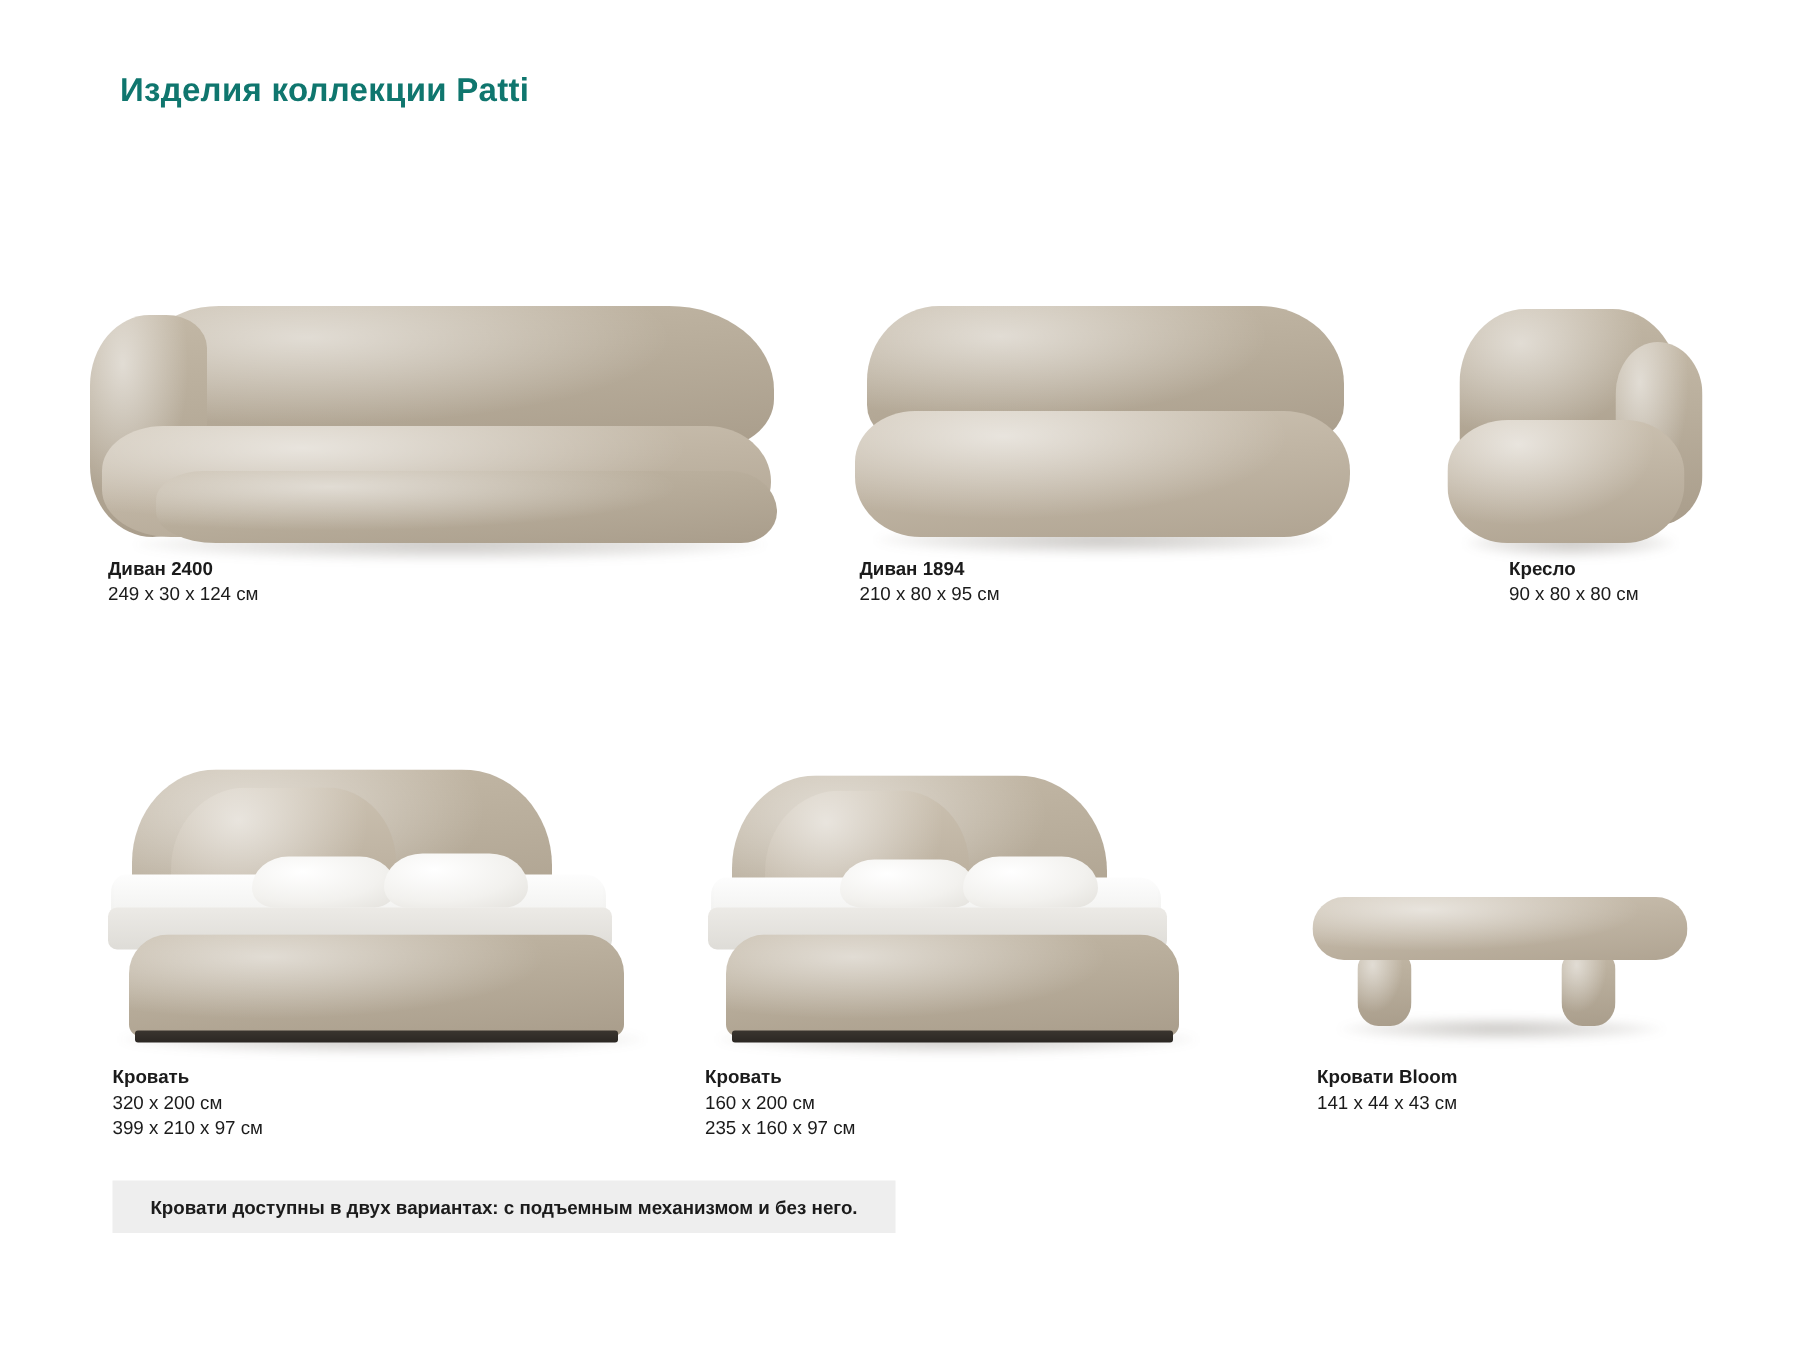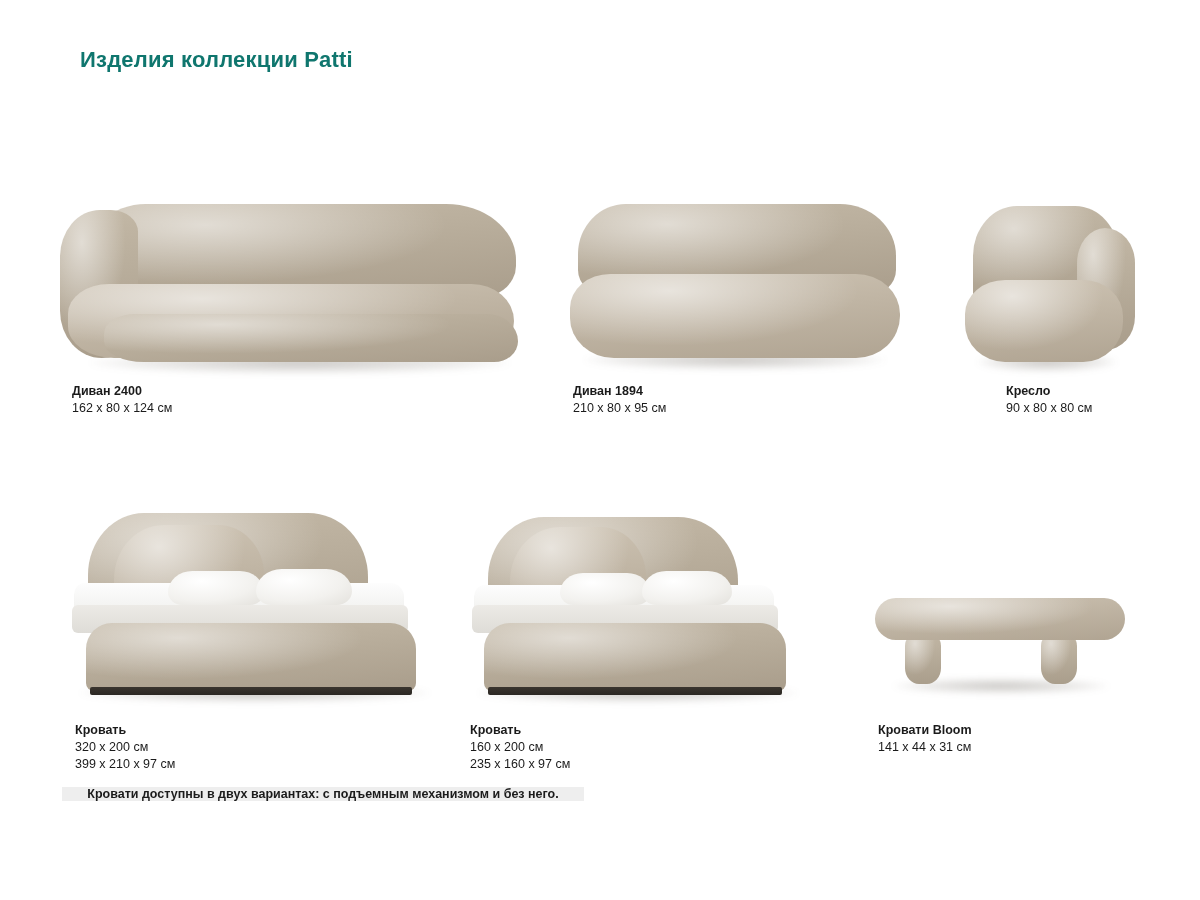--- a/index.html
+++ b/index.html
@@ -32,21 +32,21 @@
     letter-spacing: 0.2px;
     color: #0f766e;
     margin-left: 20px;
   }
 
   
   .cell {
     position: absolute;
   }
   .caption {
-    margin-top: 12px;
+    margin-top: 0;
     font-size: 12.5px;
     line-height: 17px;
     color: #1b1b1b;
   }
   .caption .name {
     font-weight: bold;
     display: block;
   }
   .caption .dim {
     display: block;
@@ -198,24 +198,24 @@
   .cap-sofa2400 { position: absolute; left: 72px; top: 371px; }
   .cap-sofa1900 { position: absolute; left: 573px; top: 371px; }
   .cap-chair    { position: absolute; left: 1006px; top: 371px; }
   .cap-bed180   { position: absolute; left: 75px; top: 710px; }
   .cap-bed160   { position: absolute; left: 470px; top: 710px; }
   .cap-bench    { position: absolute; left: 878px; top: 710px; }
 
   
   .note {
     position: absolute;
-    left: 62px;
+    left: 75px;
     top: 787px;
     width: 522px;
-    height: 14px;
+    height: 35px;
     background: #eeeeee;
     display: flex;
     align-items: center;
     justify-content: center;
     font-size: 12.5px;
     font-weight: bold;
     color: #1b1b1b;
   }
 </style>
 </head>
@@ -227,21 +227,21 @@
 
   <div class="cell" id="sofa2400">
     <div class="shadow-floor fl"></div>
     <div class="back fabric"></div>
     <div class="armleft fabric"></div>
     <div class="seat fabric-light"></div>
     <div class="seat2 fabric"></div>
   </div>
   <div class="caption cap-sofa2400">
     <span class="name">Диван 2400</span>
-    <span class="dim">162 x 80 x 124 см</span>
+    <span class="dim">249 x 30 x 124 см</span>
   </div>
 
   <div class="cell" id="sofa1900">
     <div class="shadow-floor fl"></div>
     <div class="back fabric"></div>
     <div class="seat fabric-light"></div>
   </div>
   <div class="caption cap-sofa1900">
     <span class="name">Диван 1894</span>
     <span class="dim">210 x 80 x 95 см</span>
@@ -293,18 +293,18 @@
   </div>
 
   <div class="cell" id="bench">
     <div class="shadow-floor fl"></div>
     <div class="leg legL fabric"></div>
     <div class="leg legR fabric"></div>
     <div class="top fabric-light"></div>
   </div>
   <div class="caption cap-bench">
     <span class="name">Кровати Bloom</span>
-    <span class="dim">141 x 44 x 31 см</span>
+    <span class="dim">141 x 44 x 43 см</span>
   </div>
 
   <div class="note">Кровати доступны в двух вариантах: с подъемным механизмом и без него.</div>
 
 </div>
 
 </body></html>

